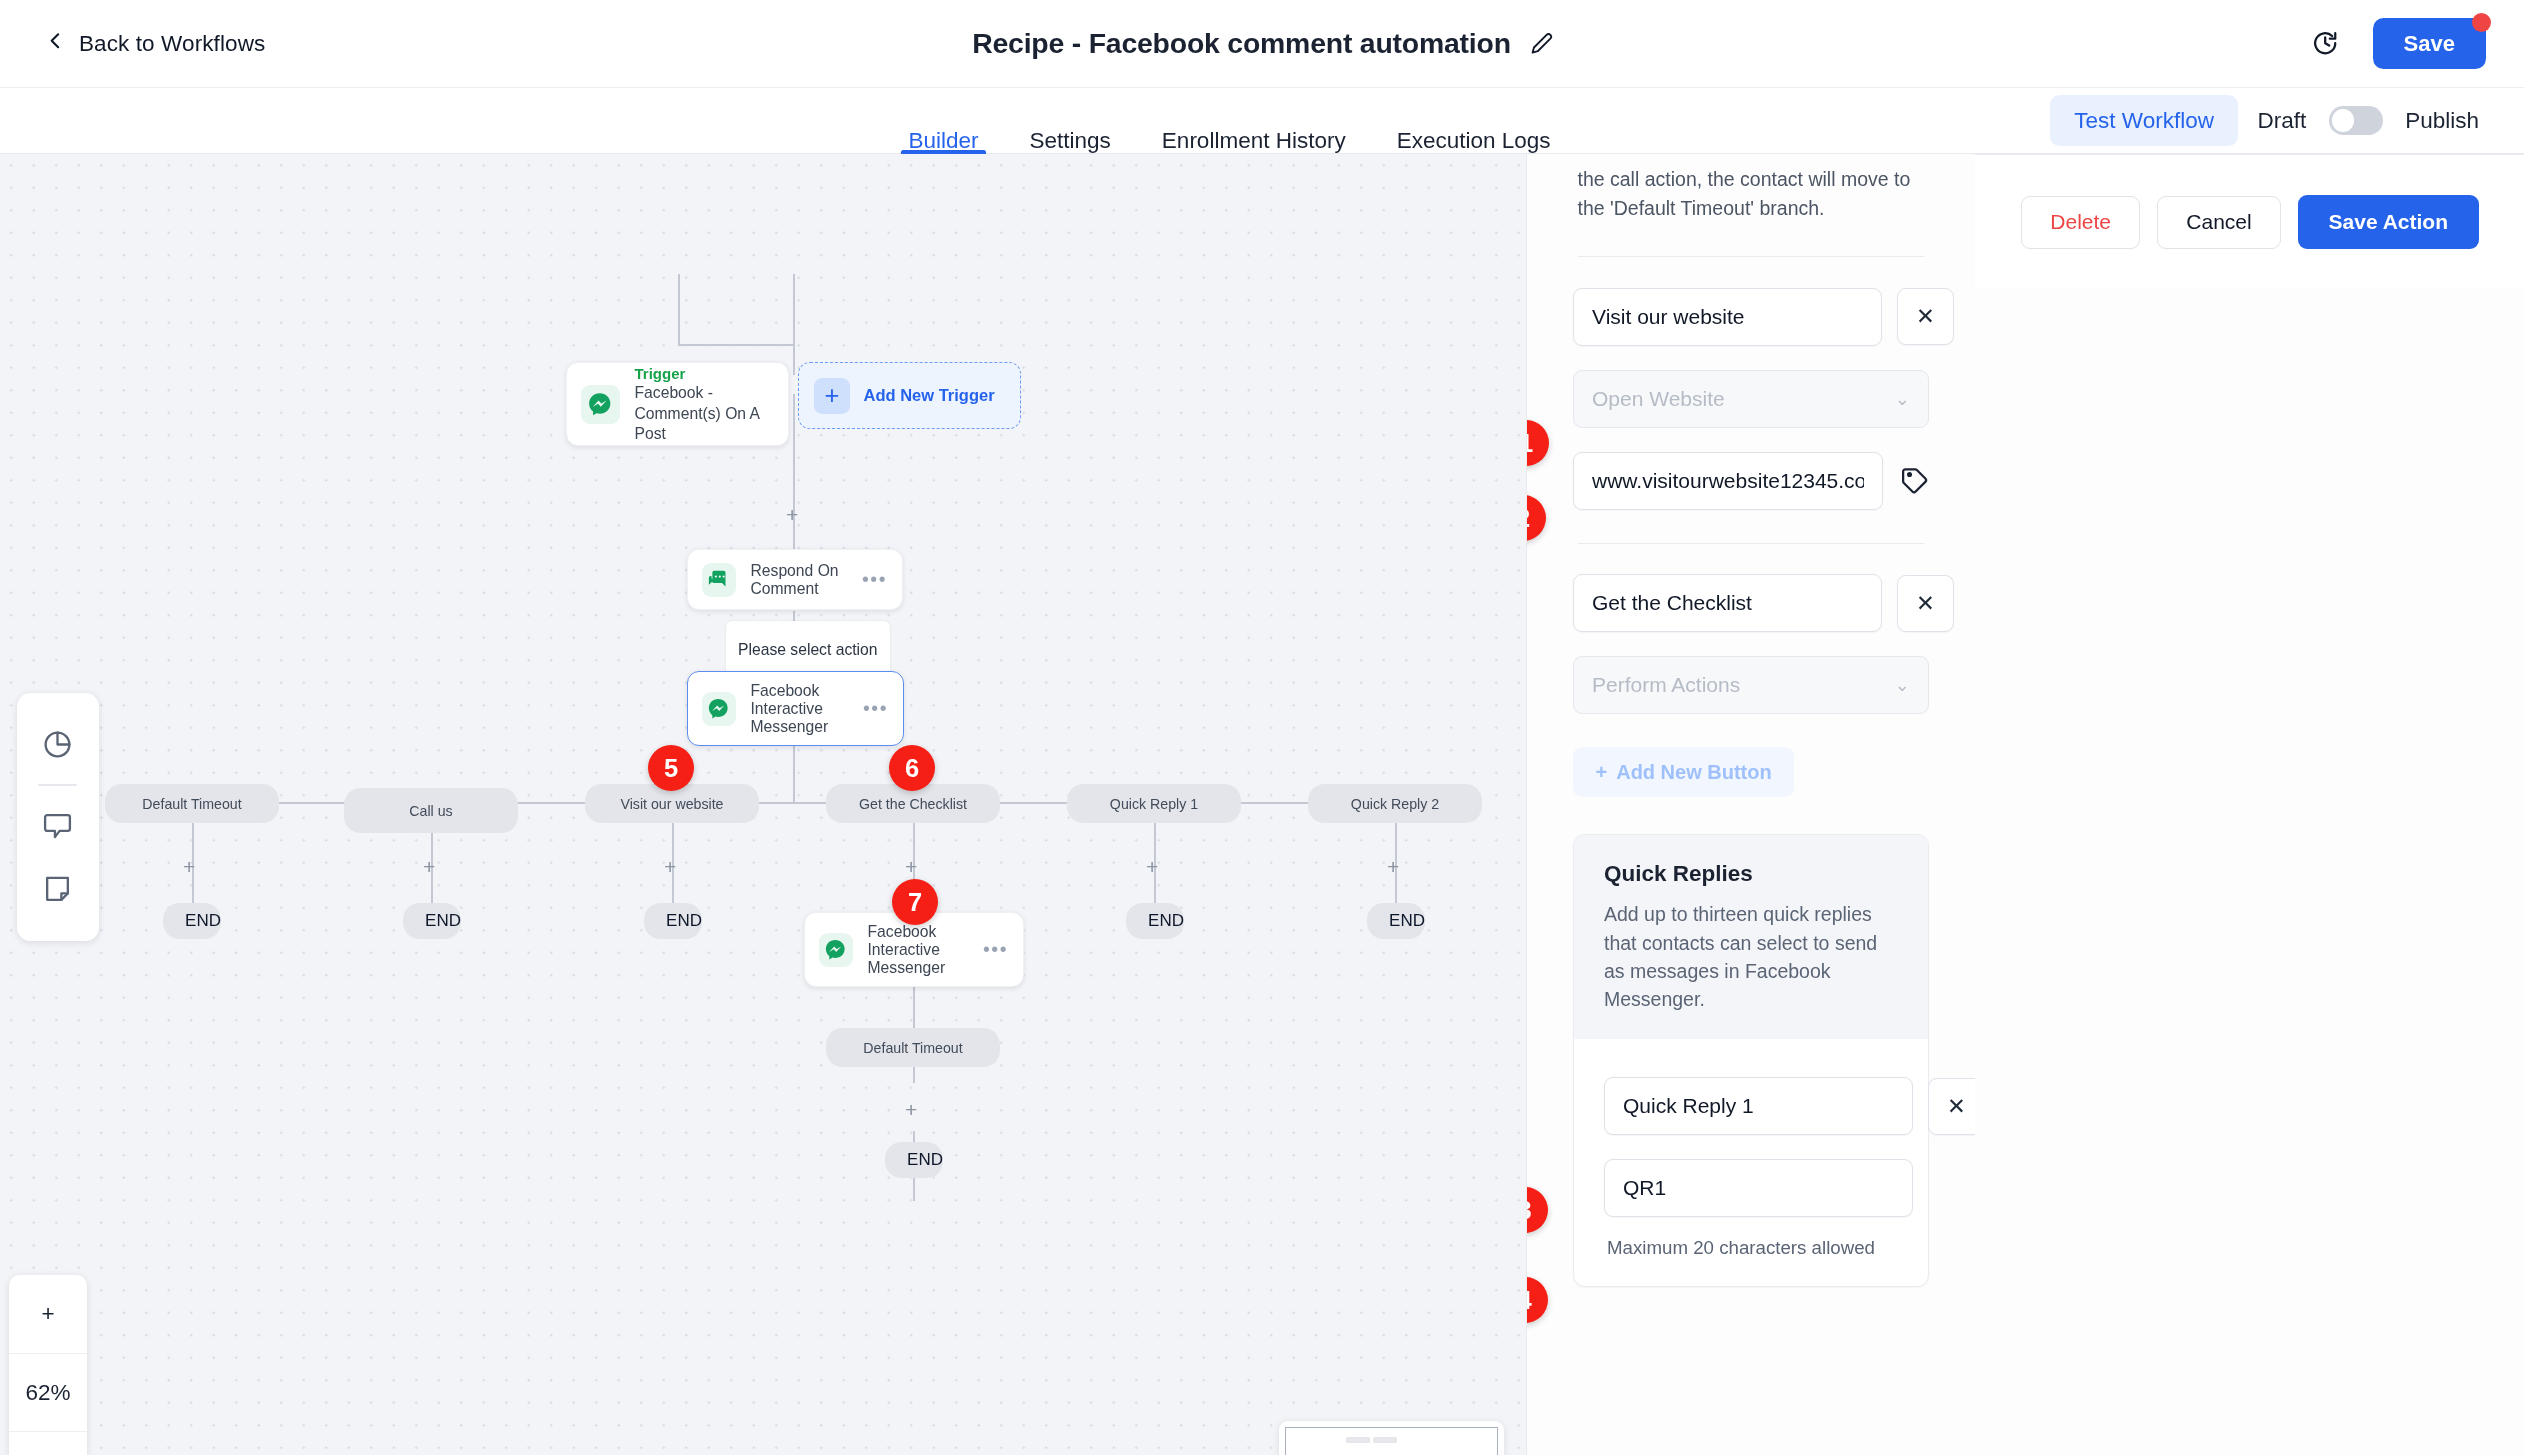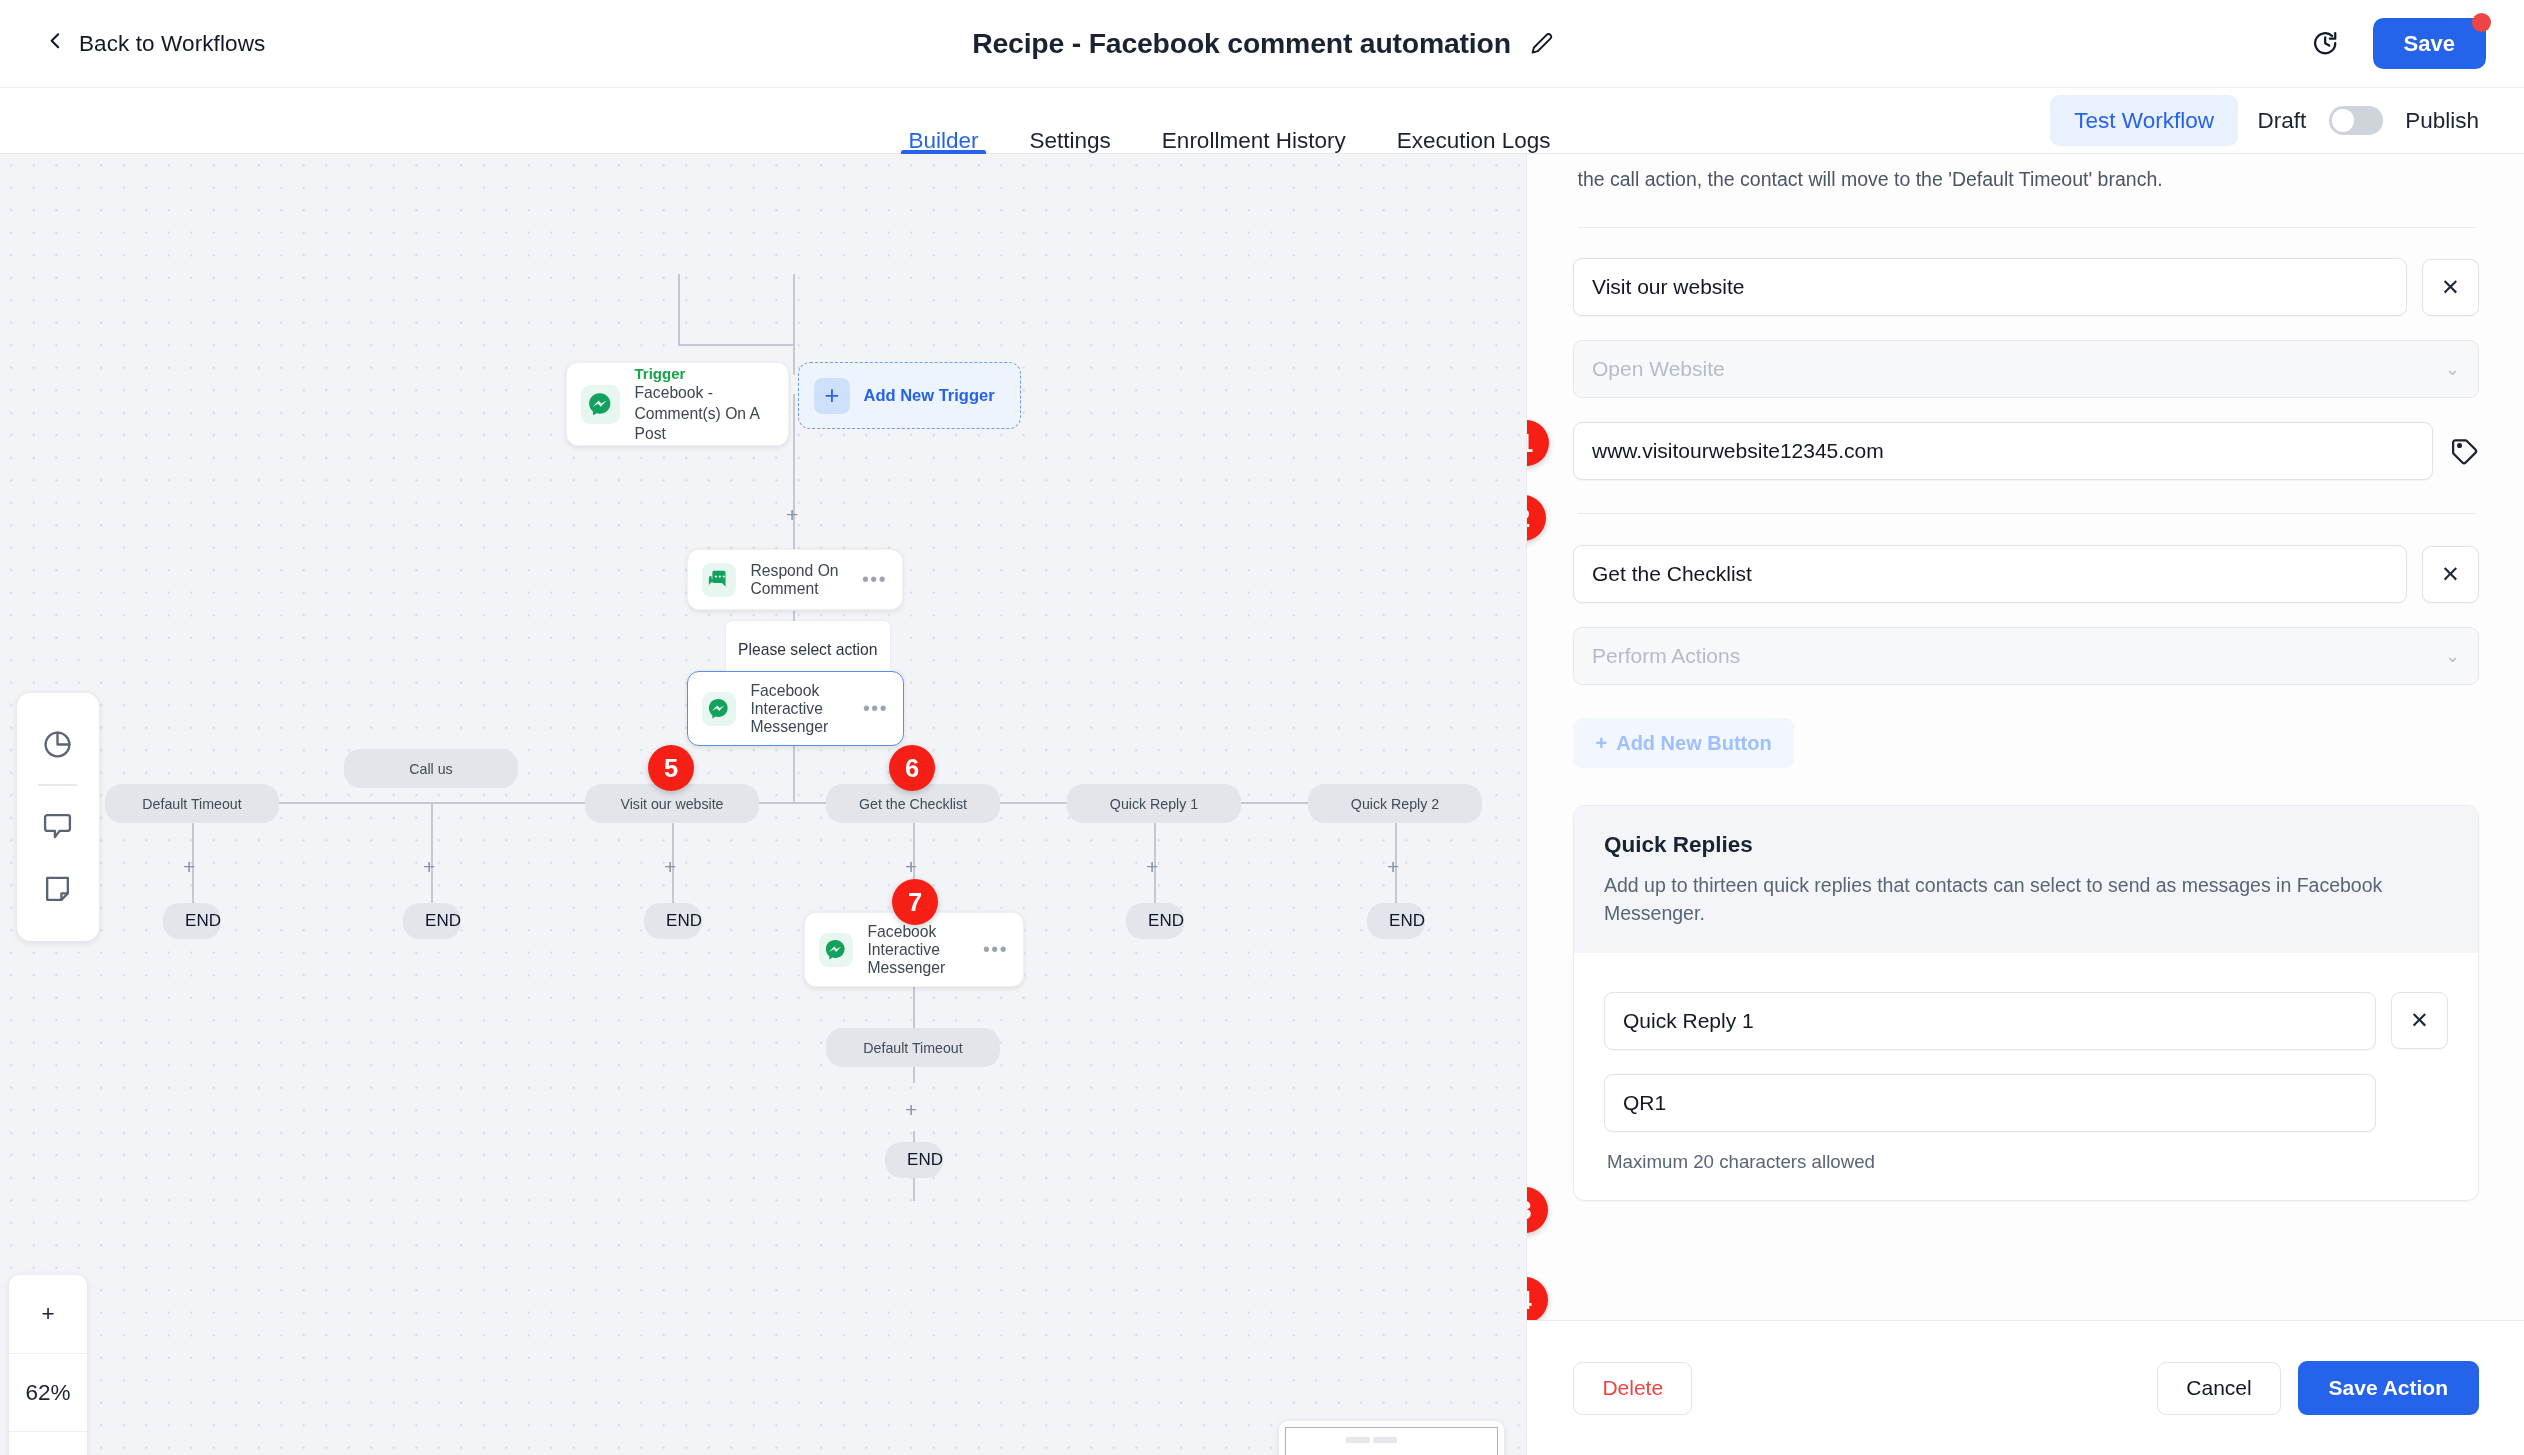--- a/index.html
+++ b/index.html
@@ -169,21 +169,21 @@
     background: #fff; border-radius: 9px; box-shadow: 0 1.5px 7.5px rgba(16,24,40,.10);
     padding: 6px;
   }
   .minimap-inner { width: 100%; height: 100%; border: 1.5px solid #aab2c0; position: relative; background:#fff; }
   .mm { position: absolute; background: #e6e7ea; border-radius: 1.5px; }
 
   
   .panel {
     position: absolute; left: 1526px; top: 154px; width: 999px; height: 1301px;
     background: #fdfdfe; border-left: 0.7px solid #e8eaee;
-    display: flex; flex-direction: column;
+    display: flex; flex-direction: row;
   }
   .panel-scroll {
     flex: 1; overflow: hidden; padding: 0 46px; position: relative;
   }
   .panel-note {
     font-size: 19.5px; color: #4b5563; line-height: 1.5; padding-top: 10.5px; padding-left: 4.5px;
   }
   .card {
     background: #fff; border: 0.7px solid #e9ebef; border-radius: 12px;
     box-shadow: 0 0.7px 2.2px rgba(16,24,40,.04);
@@ -379,21 +379,21 @@
             <path d="M12 2C6.3 2 2 6.2 2 11.7c0 3.1 1.4 5.9 3.7 7.7v3.4l3.4-1.9c.9.3 1.9.4 2.9.4 5.7 0 10-4.2 10-9.6S17.7 2 12 2zm1 12.8-2.6-2.7-5 2.7 5.5-5.8 2.6 2.7 4.9-2.7-5.4 5.8z"></path>
           </svg>
       </div>
       <div class="node-title" style="margin-left:15px; max-width:112px;">Facebook Interactive Messenger</div>
       <div class="node-dots">•••</div>
     </div>
 
     <div class="pill" style="left:105px; top:630px; width:174px; height:39px;">
         <span>Default Timeout</span>
       </div>
-    <div class="pill" style="left:344px; top:595px; width:174px; height:39px;">
+    <div class="pill" style="left:344px; top:634px; width:174px; height:45px;">
         <span>Call us</span>
       </div>
     <div class="pill" style="left:585px; top:630px; width:174px; height:39px;">
         <span>Visit our website</span>
       </div>
     <div class="pill" style="left:826px; top:630px; width:174px; height:39px;">
         <span>Get the Checklist</span>
       </div>
     <div class="pill" style="left:1067px; top:630px; width:174px; height:39px;">
         <span>Quick Reply 1</span>

